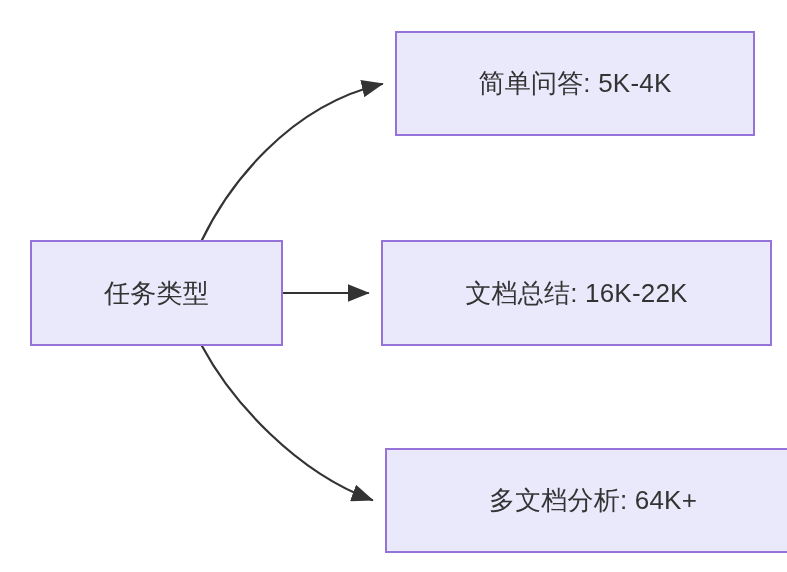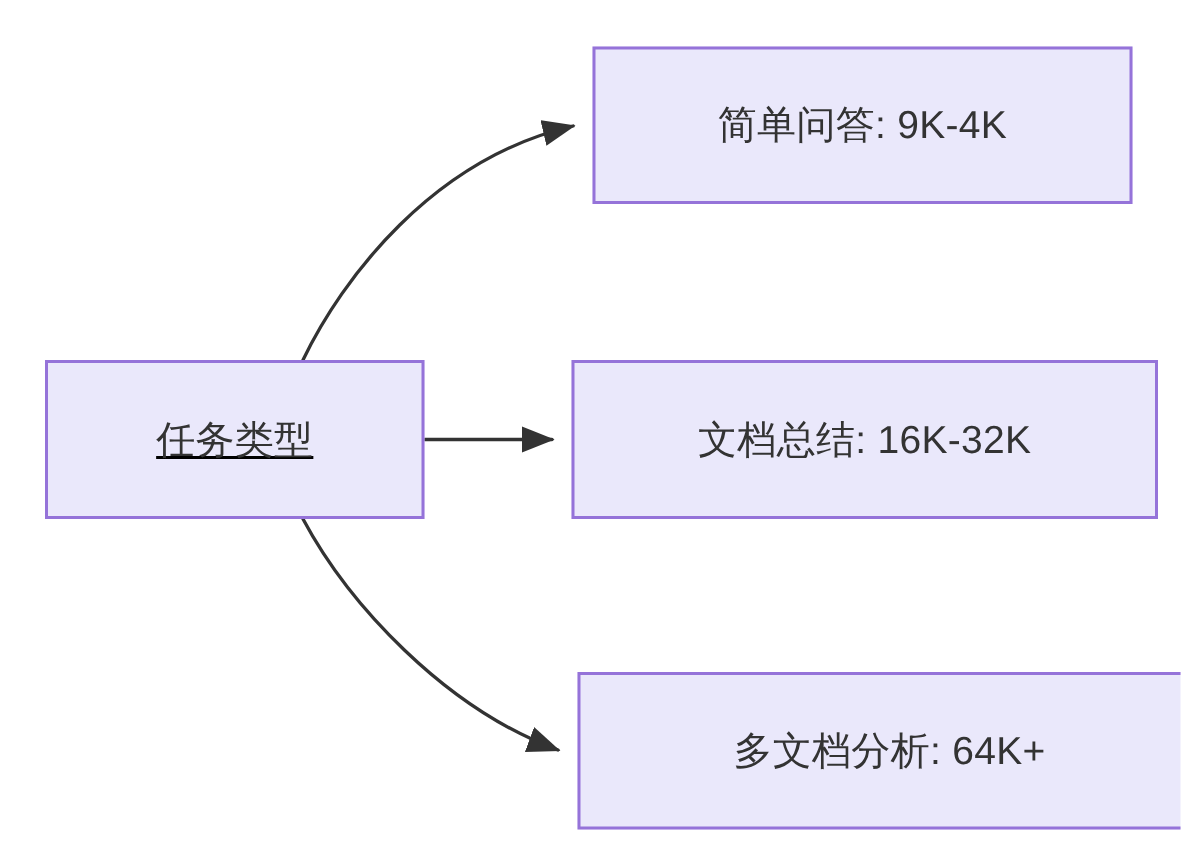--- a/index.html
+++ b/index.html
@@ -48,21 +48,21 @@
   .flow-node .node-label {
     color: #333333;
     font-size: 26px;
     line-height: 1.25;
     font-weight: 400;
     letter-spacing: 0.2px;
     white-space: nowrap;
   }
 
   
-  #node-root      { left: 30px;  top: 240px; width: 253px; height: 106px; text-decoration: underline; }
+  #node-root      { left: 30px;  top: 240px; width: 253px; height: 106px; }
   #node-simple-qa { left: 395px; top: 31px;  width: 360px; height: 105px; }
   #node-doc-sum   { left: 381px; top: 240px; width: 391px; height: 106px; }
   #node-multi-doc { left: 385px; top: 448px; width: 416px; height: 105px; }
 </style>
 </head>
 <body>
 
 <div id="diagram-canvas">
 
   <svg class="edge-layer" width="787" height="572" viewBox="0 0 787 572" xmlns="http://www.w3.org/2000/svg">
@@ -77,24 +77,24 @@
     <path d="M 283,293 L 368,293" fill="none" stroke="#333333" stroke-width="2.2" stroke-linecap="round" marker-end="url(#arrowhead)"></path>
 
     <path d="M 202,346 C 232,402 296,472 372,500" fill="none" stroke="#333333" stroke-width="2.2" stroke-linecap="round" marker-end="url(#arrowhead)"></path>
   </svg>
 
   <div class="flow-node" id="node-root">
     <span class="node-label">任务类型</span>
   </div>
 
   <div class="flow-node" id="node-simple-qa">
-    <span class="node-label">简单问答: 9K-4K</span>
+    <span class="node-label">简单问答: 5K-4K</span>
   </div>
 
   <div class="flow-node" id="node-doc-sum">
-    <span class="node-label">文档总结: 16K-32K</span>
+    <span class="node-label">文档总结: 16K-22K</span>
   </div>
 
   <div class="flow-node" id="node-multi-doc">
     <span class="node-label">多文档分析: 64K+</span>
   </div>
 
 </div>
 
 </body></html>

